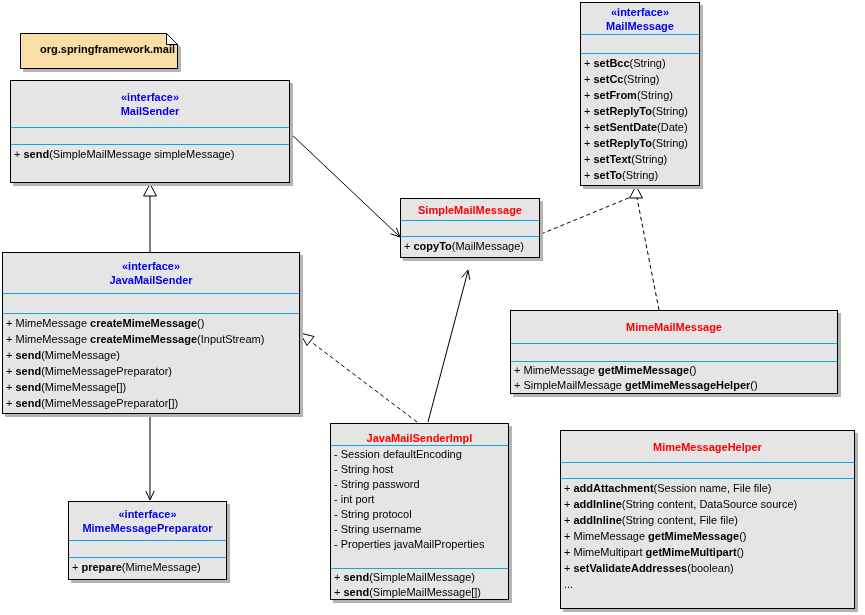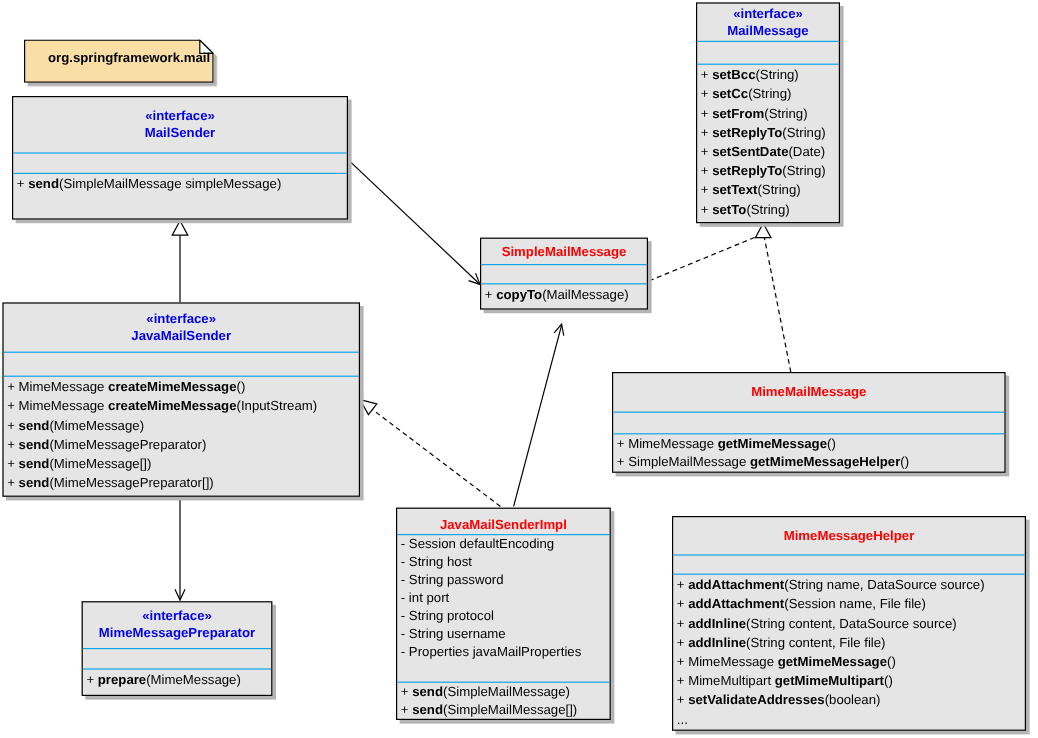--- a/index.html
+++ b/index.html
@@ -191,21 +191,20 @@
 
   <div class="ubox cls" style="left:560px;top:430px;width:295px;">
     <div class="title" style="height:31px;">
       <div class="cname">MimeMessageHelper</div>
     </div>
     <div class="sec" style="height:16px;">
       
     </div>
     <div class="sec" style="height:130px;">
 
-    <div class="line"><span>+ </span><b>addAttachment</b><span>(String name, DataSource source)</span></div>
         <div class="line"><span>+ </span><b>addAttachment</b><span>(Session name, File file)</span></div>
         <div class="line"><span>+ </span><b>addInline</b><span>(String content, DataSource source)</span></div>
         <div class="line"><span>+ </span><b>addInline</b><span>(String content, File file)</span></div>
         <div class="line"><span>+ MimeMessage </span><b>getMimeMessage</b><span>()</span></div>
         <div class="line"><span>+ MimeMultipart </span><b>getMimeMultipart</b><span>()</span></div>
         <div class="line"><span>+ </span><b>setValidateAddresses</b><span>(boolean)</span></div>
         <div class="line"><span></span><b></b><span>...</span></div>
       </div>
   </div>
 

